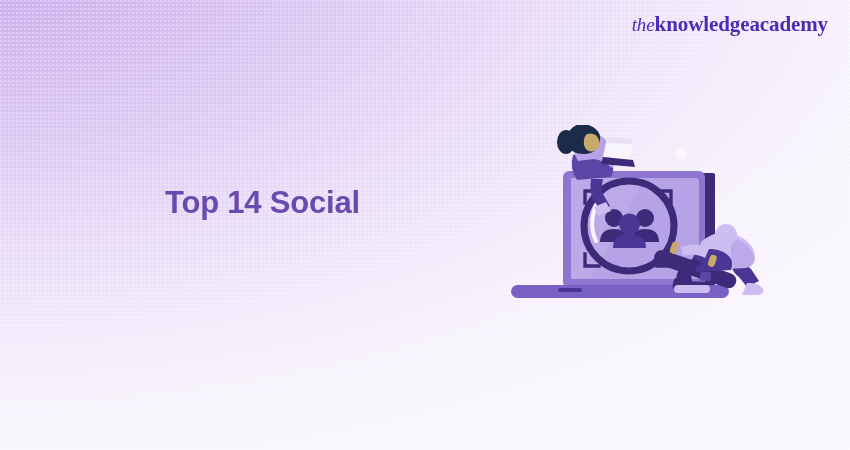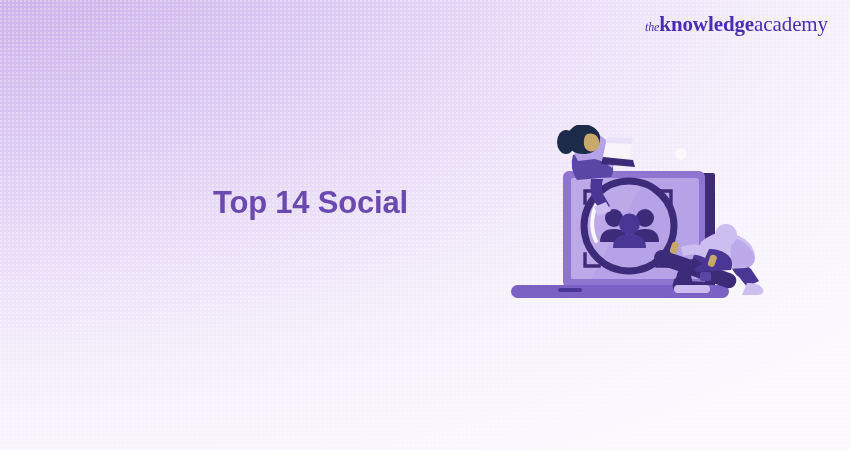--- a/index.html
+++ b/index.html
@@ -37,38 +37,37 @@
     z-index: 6;
     font-family: "Liberation Serif", serif;
     color: #4a2cb5;
     font-size: 21px;
     line-height: 1;
     white-space: nowrap;
     letter-spacing: -0.1px;
   }
   .logo .the {
     font-style: italic;
-    font-size: 12px;
+    font-size: 19px;
   }
   .logo .knowledge { font-weight: 700; }
-  .logo .academy  { font-weight: 400; }
+  .logo .academy  { font-weight: 700; }
 
   
   .headline {
     position: absolute;
     left: 165px;
     top: 182px;
     z-index: 5;
     color: #6b4aaf;
     font-size: 31px;
     font-weight: 700;
     line-height: 1.34;
     letter-spacing: -0.2px;
     max-width: 330px;
-    margin-left: 48px;
   }
   .headline .l1 { display: block; }
   .headline .l2 { display: block; }
 
   
   .illo {
     position: absolute;
     left: 495px;
     top: 125px;
     width: 290px;

